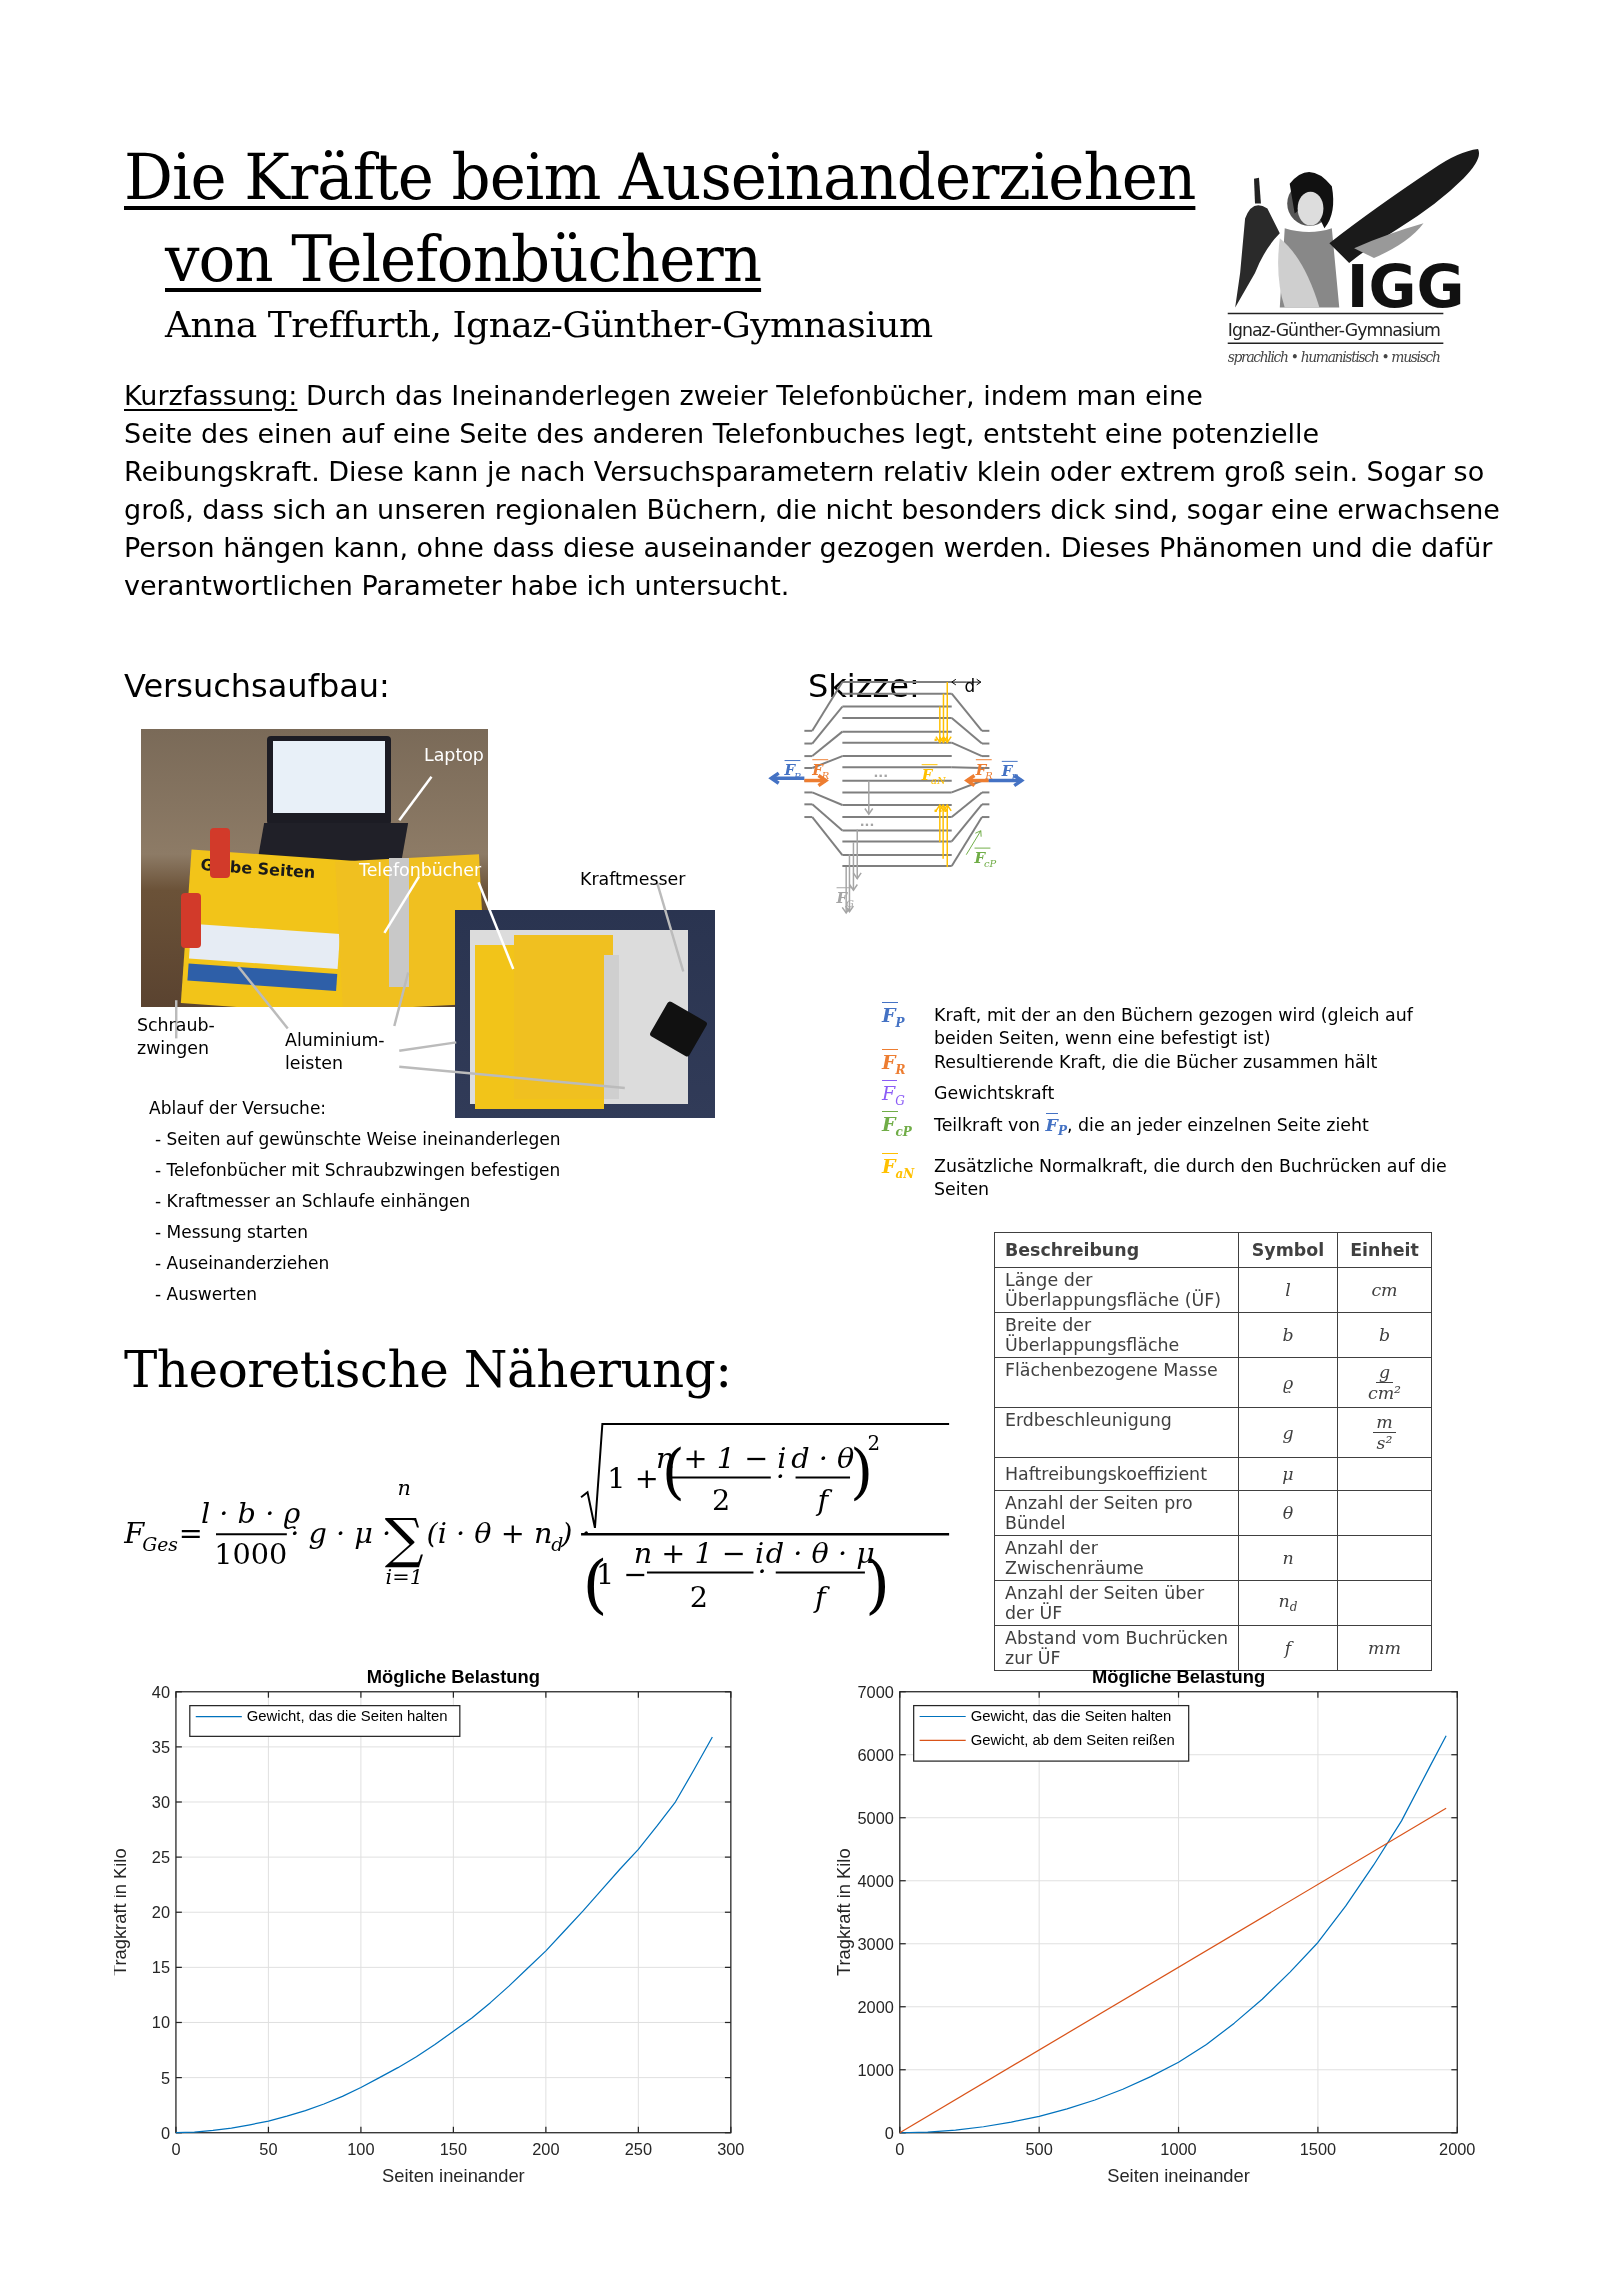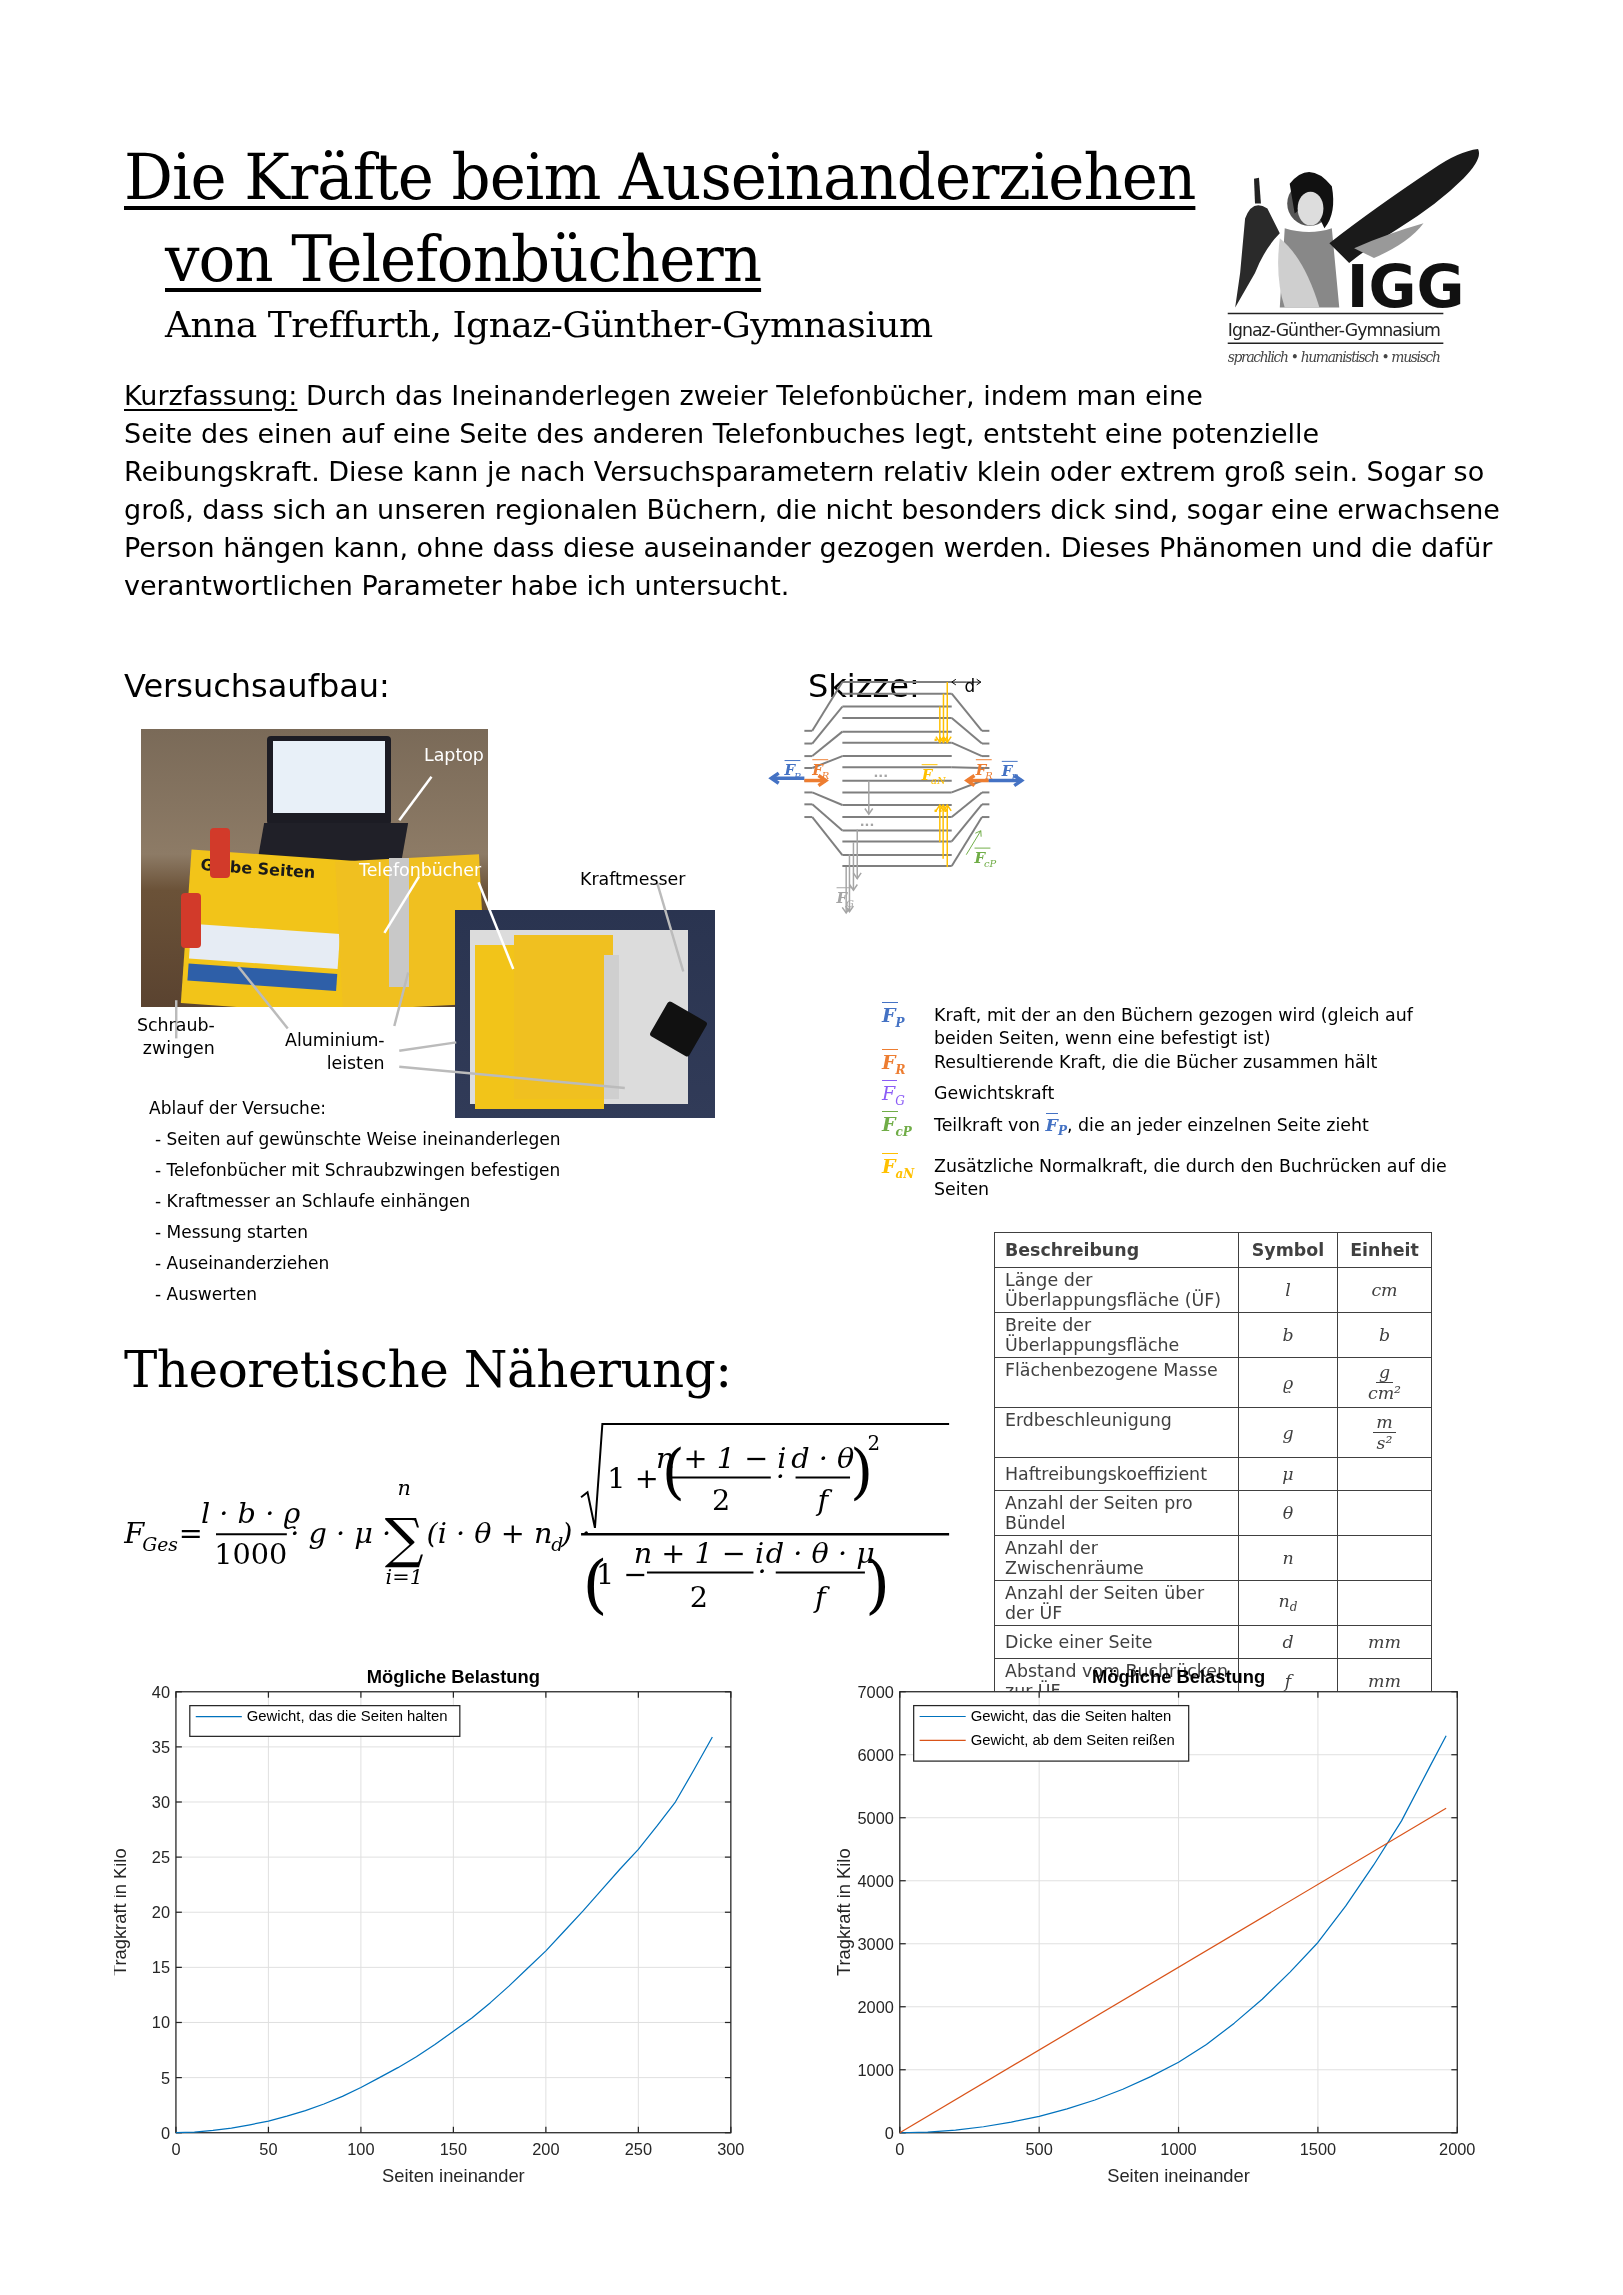--- a/index.html
+++ b/index.html
@@ -16,21 +16,21 @@
   #logo { left: 1225px; top: 149px; width: 288px; height: 228px; }
 
   #abstract { left: 124px; top: 377px; width: 1388px; font-size: 27px; line-height: 38px; }
   #abstract .label { text-decoration: underline; text-decoration-thickness: 2px; text-underline-offset: 4px; }
 
   .section-h { font-size: 32px; line-height: 38px; }
   #vs-head { left: 124px; top: 667px; }
   #sk-head { left: 808px; top: 667px; }
 
   .photo { position: absolute; overflow: hidden; }
-  .photo-label { position: absolute; font-size: 17.4px; line-height: 21px; text-align: right; }
+  .photo-label { position: absolute; font-size: 17.4px; line-height: 21px; }
   .photo-label.white { color: #fff; }
 
   #ablauf { left: 149px; top: 1093px; font-size: 17px; line-height: 31px; }
   #ablauf li { list-style: none; padding-left: 6px; }
 
   #legend { left: 870px; top: 1004px; width: 669px; font-size: 17.4px; }
   .leg-row { position: absolute; left: 0; }
   .leg-sym { position: absolute; left: 12px; width: 55px; font-family: "DejaVu Serif", serif; font-style: italic; font-weight: bold; font-size: 19px; }
   .leg-sym .vec { position: relative; display: inline-block; }
   .leg-sym .vec::before { content: ""; position: absolute; left: 0; right: -2px; top: -2px; border-top: 1.5px solid currentColor; }
@@ -392,25 +392,20 @@
       </tr>
     <tr>
         <td>Anzahl der Zwischenräume</td>
         <td class="sym">n</td>
         <td class="unit"></td>
       </tr>
     <tr>
         <td>Anzahl der Seiten über der ÜF</td>
         <td class="sym" id="nd-cell"><span>n</span><sub style="font-size: 12px;">d</sub></td>
         <td class="unit"></td>
-      </tr>
-    <tr>
-        <td>Dicke einer Seite</td>
-        <td class="sym">d</td>
-        <td class="unit">mm</td>
       </tr>
     <tr>
         <td>Abstand vom Buchrücken zur ÜF</td>
         <td class="sym">f</td>
         <td class="unit">mm</td>
       </tr>
   </tbody>
 </table>
 
 <div id="theorie-head" class="abs serif">Theoretische Näherung:</div>

